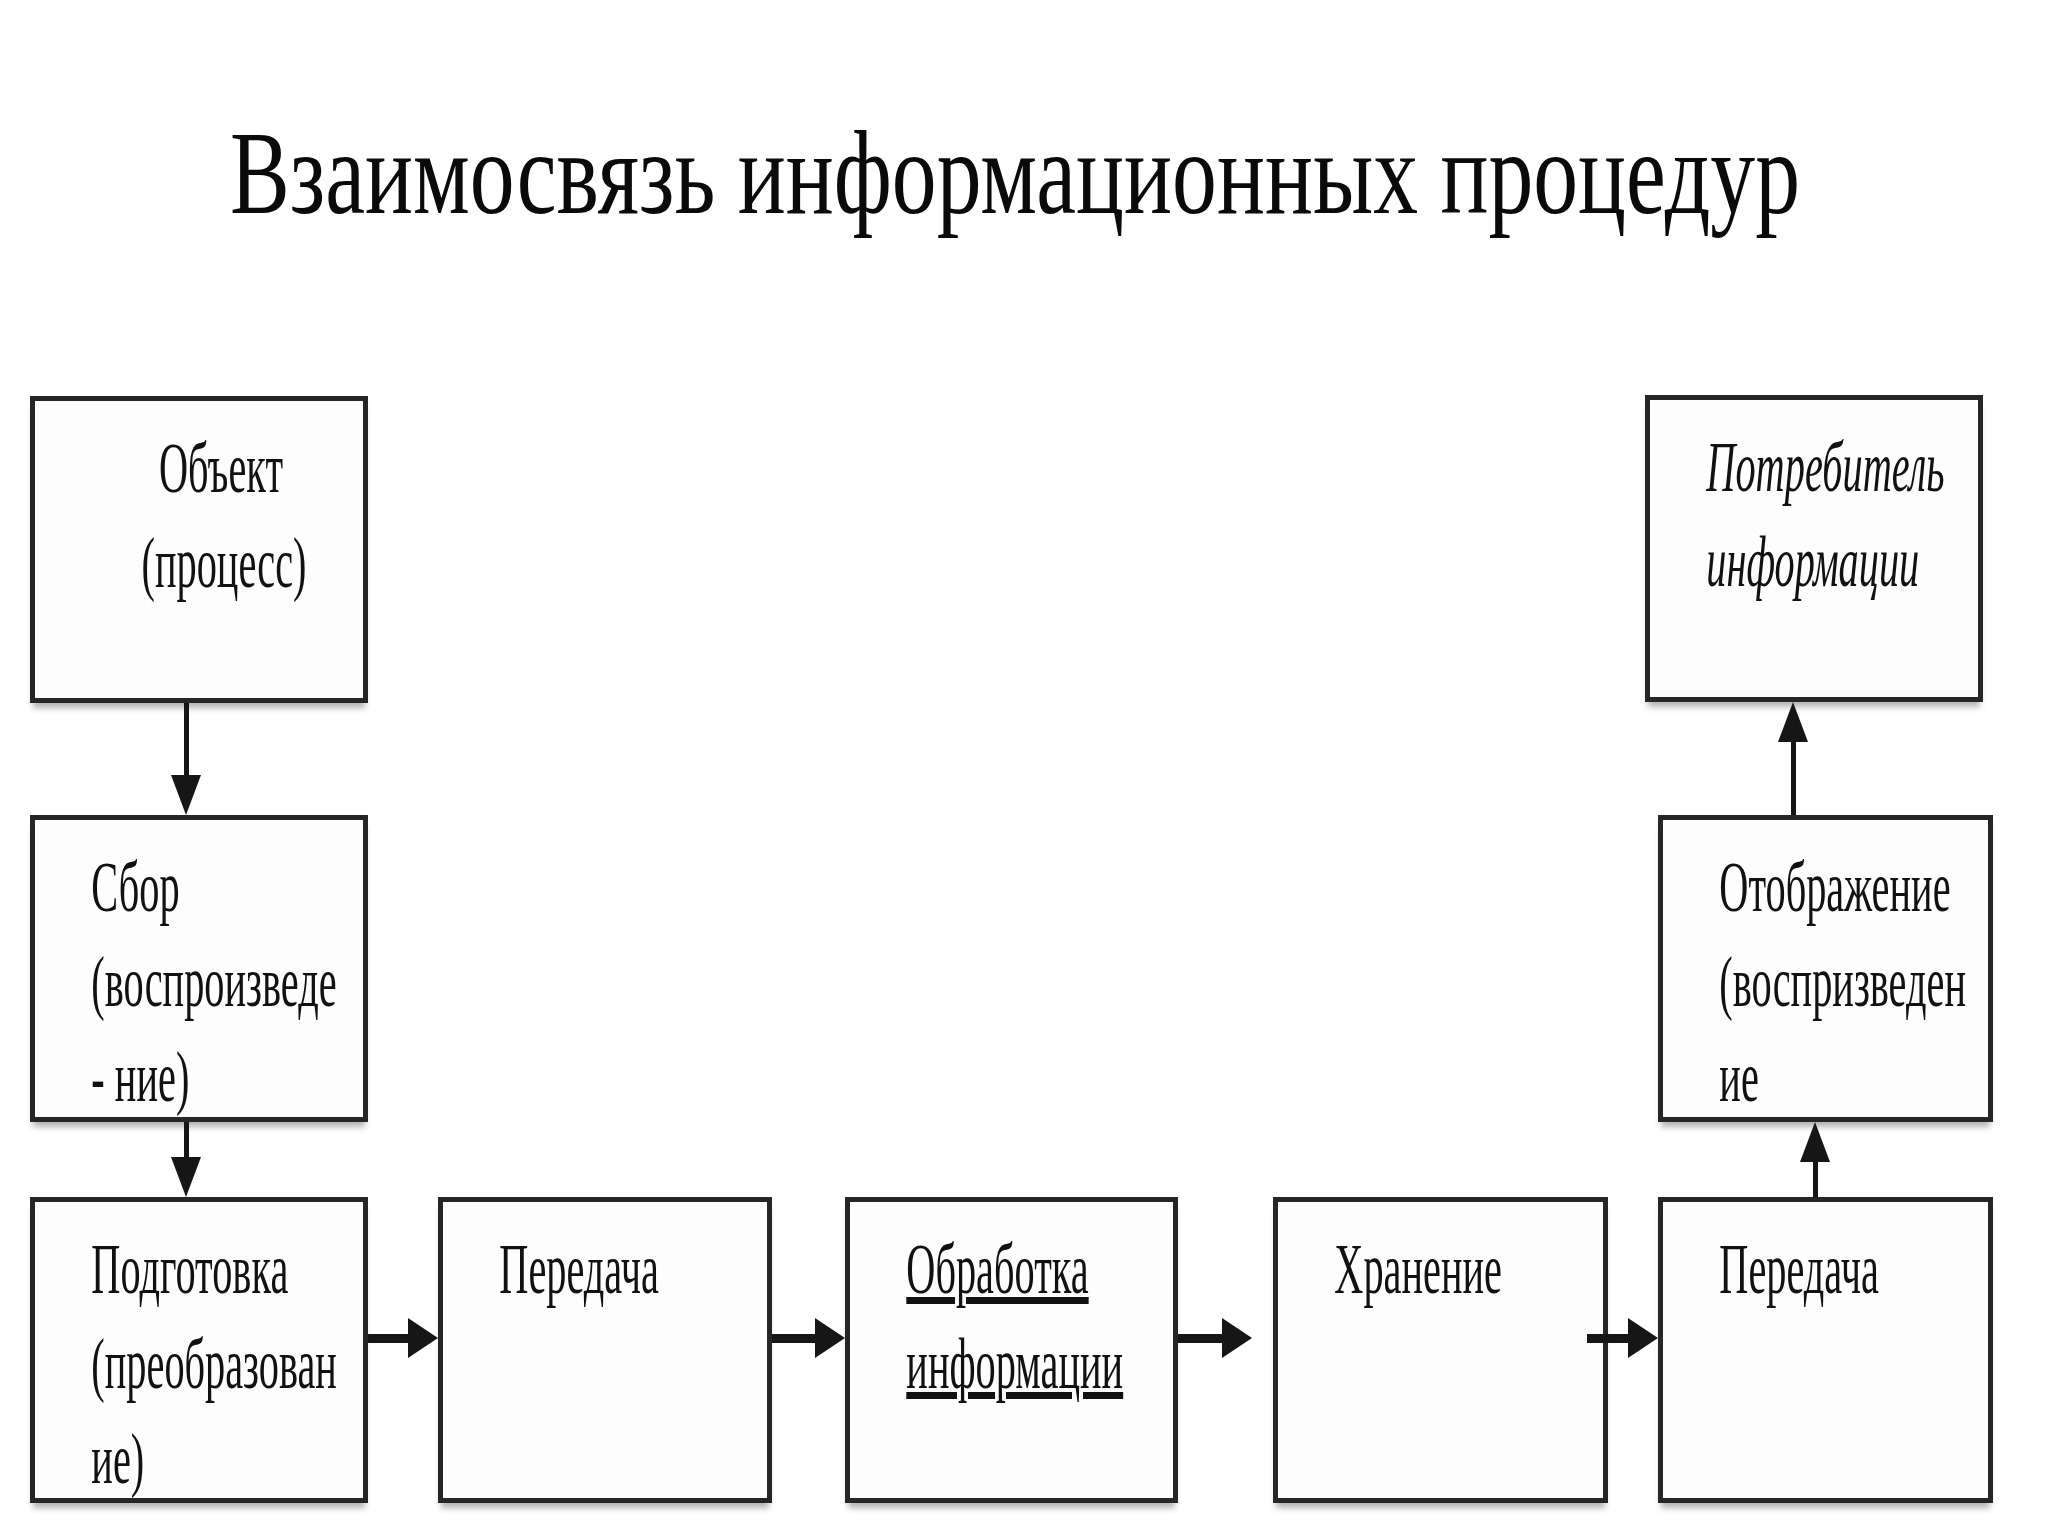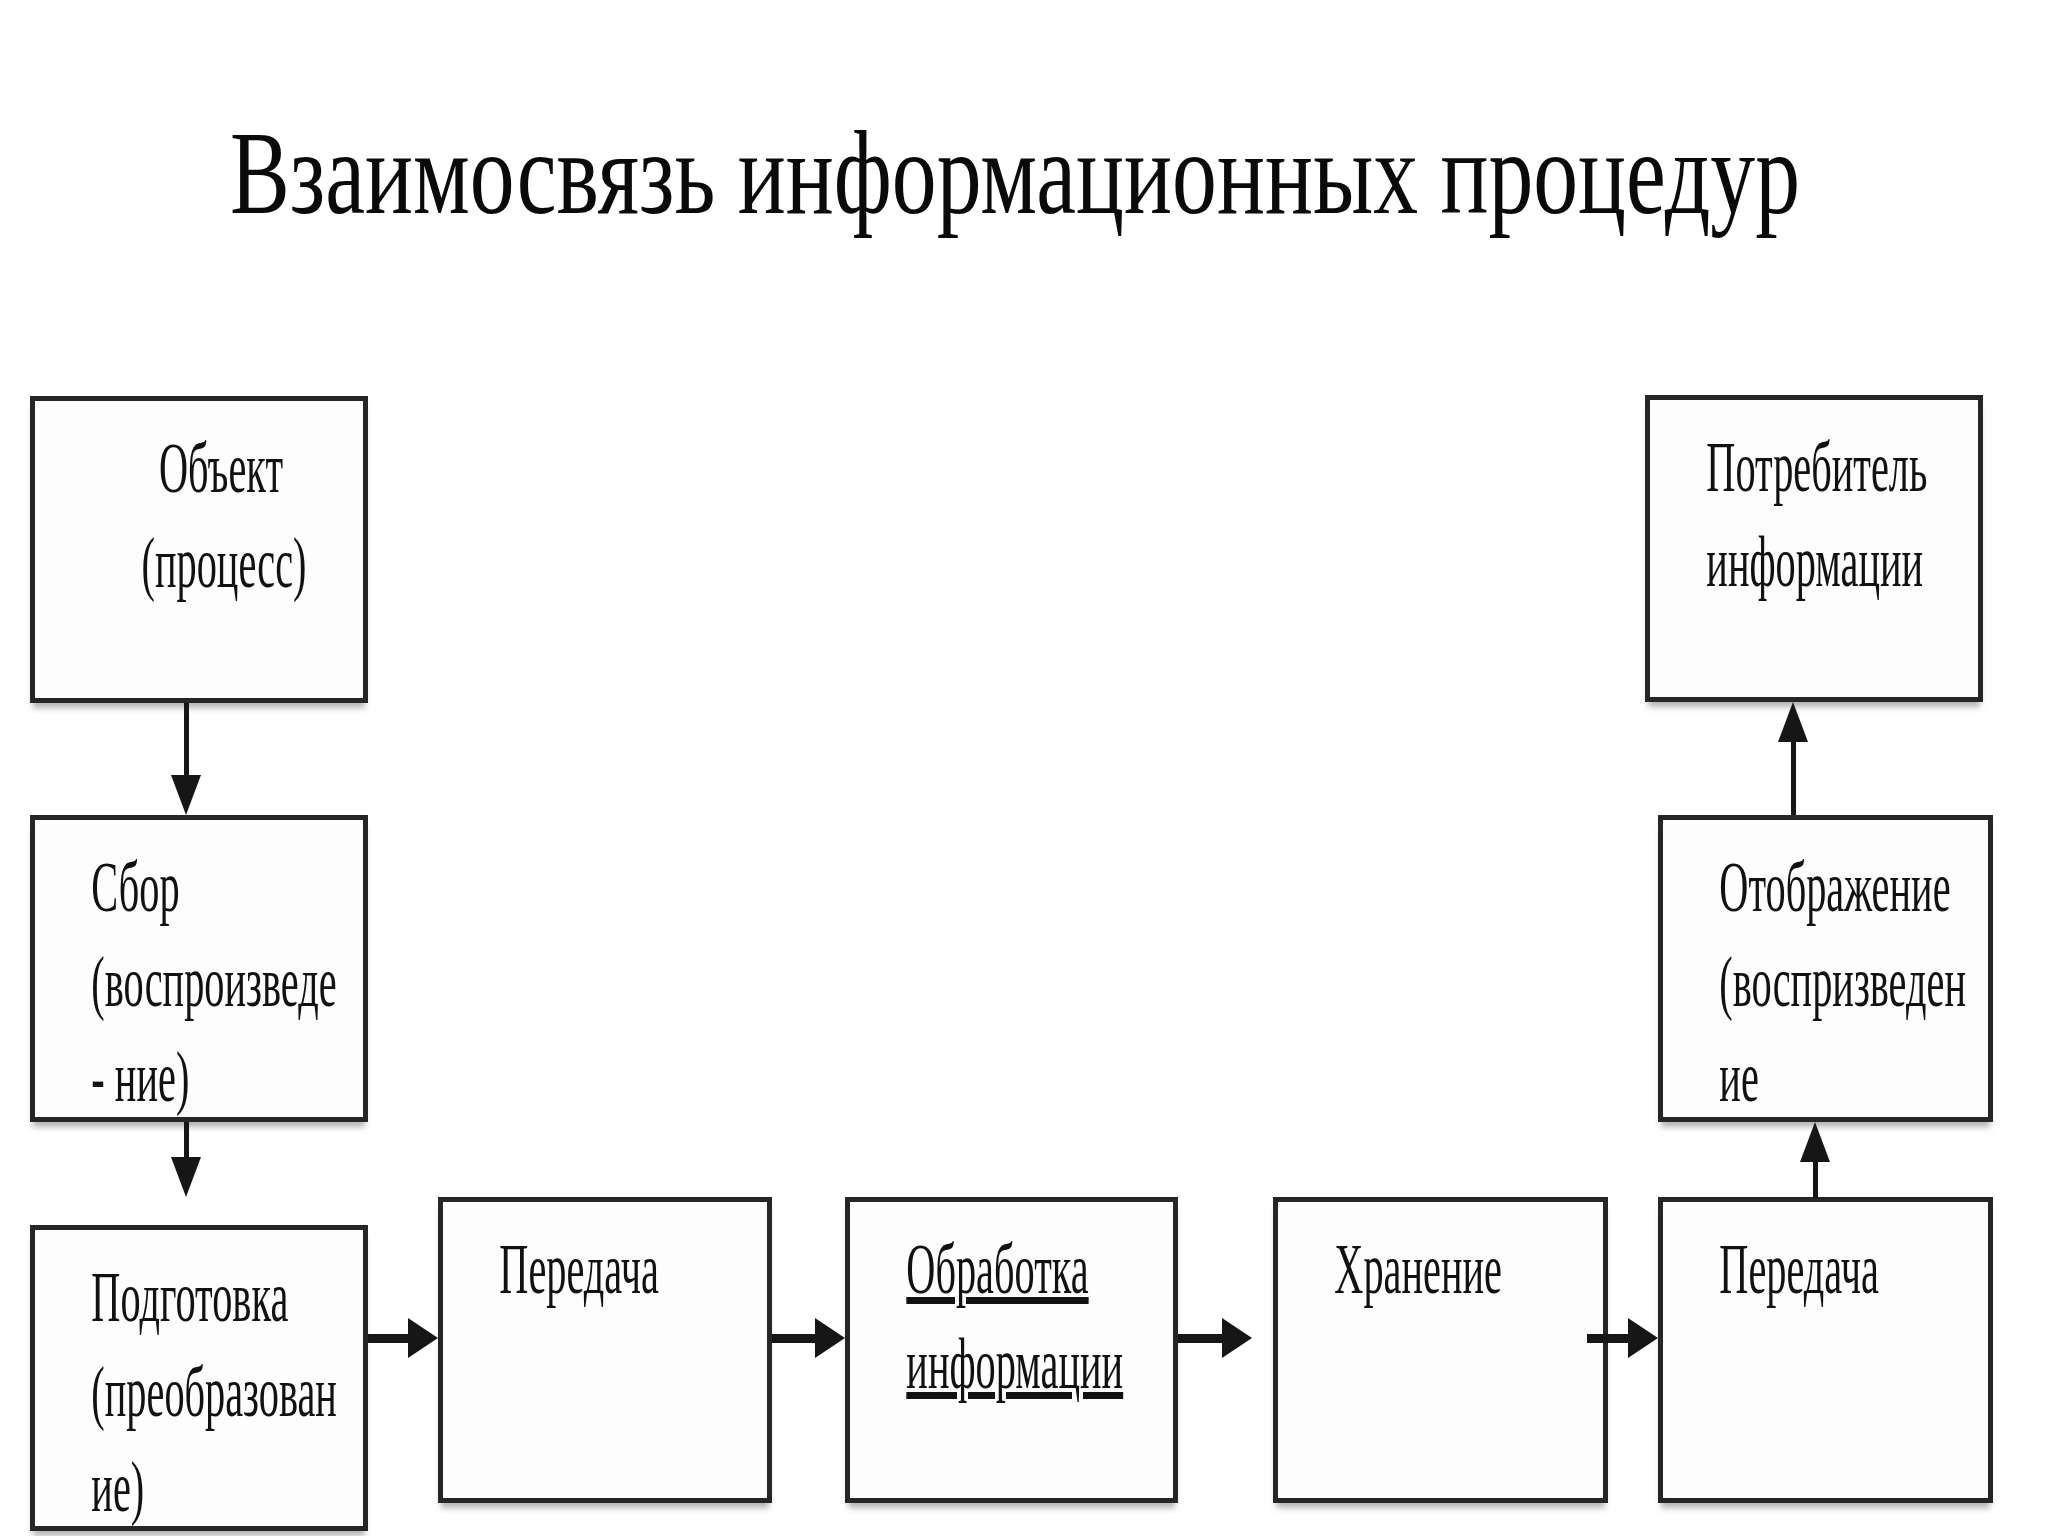--- a/index.html
+++ b/index.html
@@ -104,21 +104,21 @@
   </div>
 
   <div class="node" style="left:30px; top:815px; width:338px; height:307px;">
     <div class="node-text">
       <span class="line">Сбор</span>
       <span class="line">(воспроизведе</span>
       <span class="line">- ние)</span>
     </div>
   </div>
 
-  <div class="node" style="left:30px; top:1197px; width:338px; height:306px;margin-top:28px;">
+  <div class="node" style="left:30px; top:1197px; width:338px; height:306px;">
     <div class="node-text">
       <span class="line">Подготовка</span>
       <span class="line">(преобразован</span>
       <span class="line">ие)</span>
     </div>
   </div>
 
   <div class="node" style="left:438px; top:1197px; width:334px; height:306px;">
     <div class="node-text">
       <span class="line">Передача</span>
@@ -145,21 +145,21 @@
   </div>
 
   <div class="node" style="left:1658px; top:815px; width:335px; height:307px;">
     <div class="node-text">
       <span class="line">Отображение</span>
       <span class="line">(воспризведен</span>
       <span class="line">ие</span>
     </div>
   </div>
 
-  <div class="node" style="left:1645px; top:395px; width:338px; height:307px;">
+  <div class="node" style="left:1645px; top:395px; width:338px; height:307px;font-style:italic;">
     <div class="node-text">
       <span class="line">Потребитель</span>
       <span class="line">информации</span>
     </div>
   </div>
 
   <div class="shaft-v" style="left:184px; top:703px; height:80px;"></div>
   <div class="head-down" style="left:171px; top:775px;"></div>
 
   <div class="shaft-v" style="left:184px; top:1122px; height:45px;"></div>

